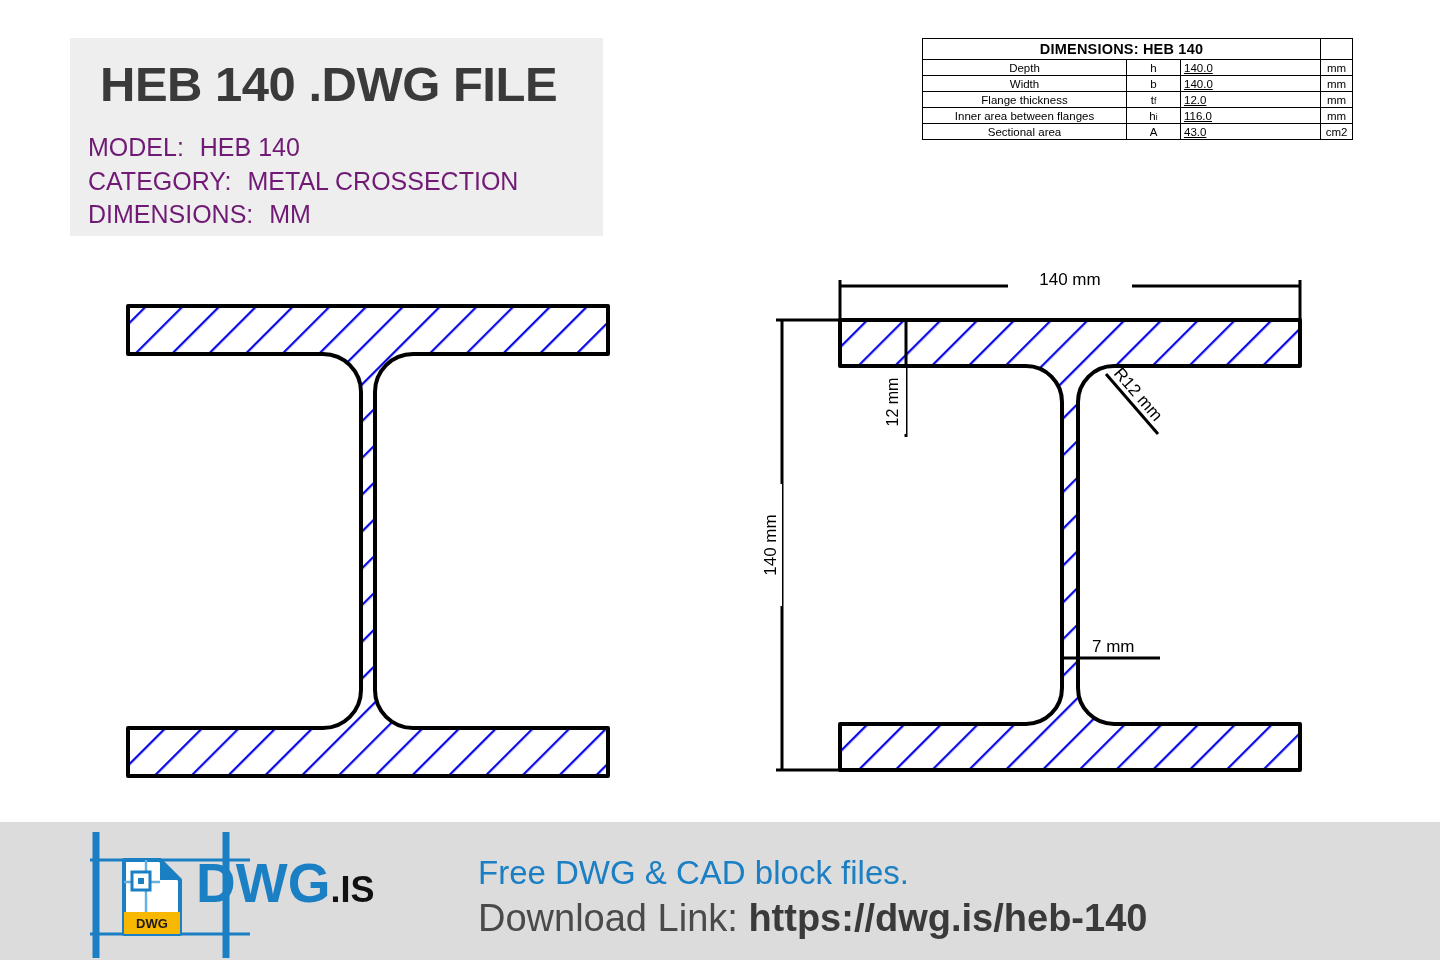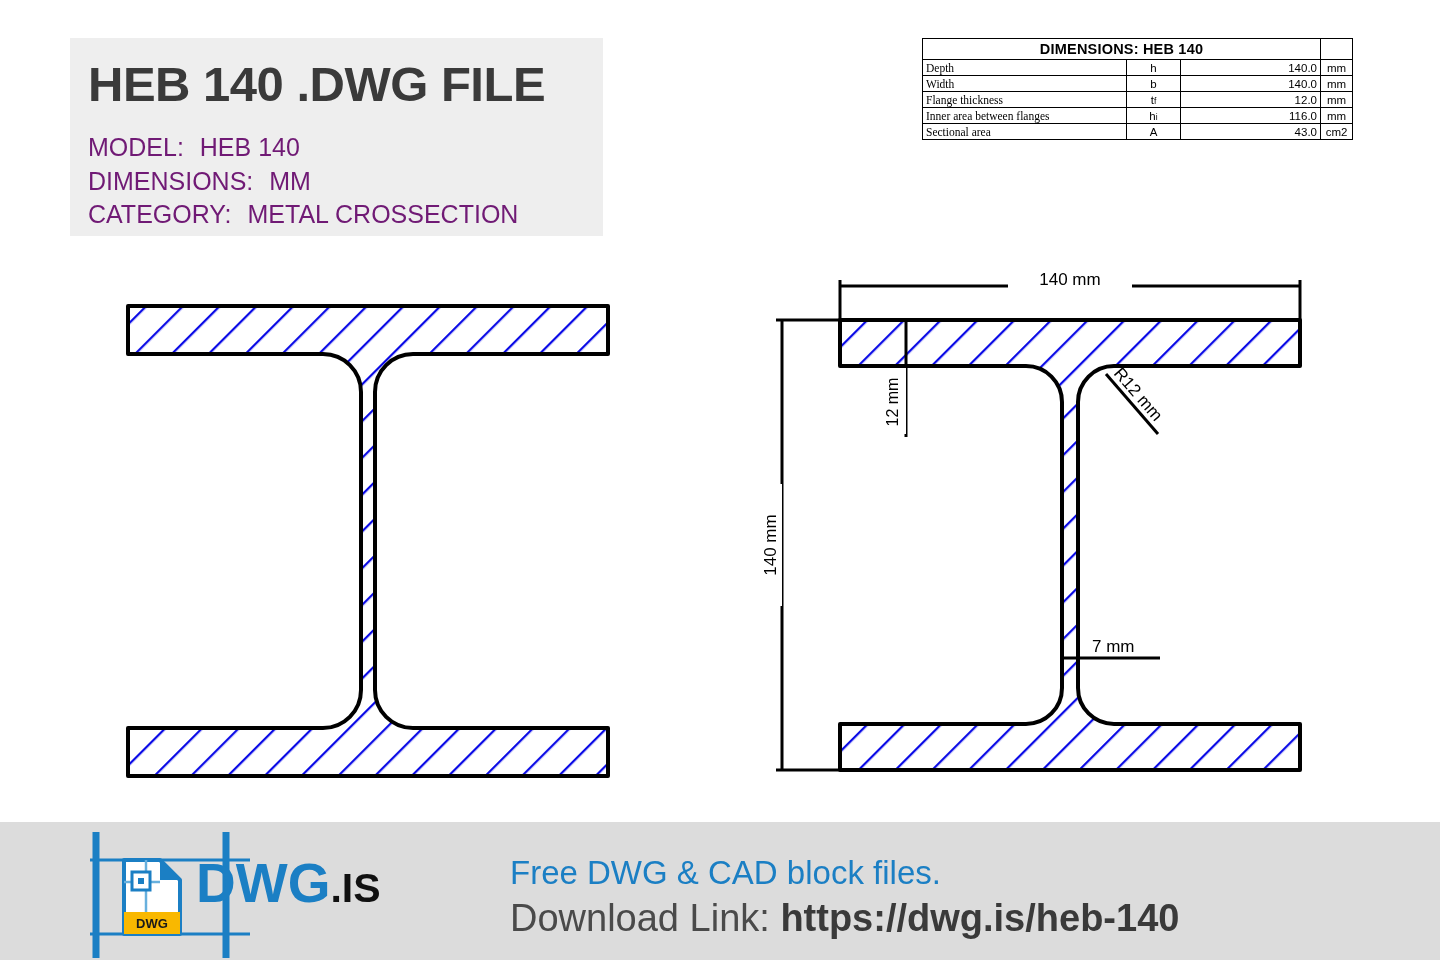--- a/index.html
+++ b/index.html
@@ -13,21 +13,21 @@
 
   
   #title-block{
     position:absolute;left:70px;top:38px;width:533px;height:198px;
     background:#eeeeee;
     box-sizing:border-box;
     padding:22px 0 0 18px;
   }
   #page-title{
     font-size:49px;font-weight:bold;color:#3a3a3a;
-    letter-spacing:-0.5px;line-height:1.0;margin:0 0 22px 0;
+    letter-spacing:-0.5px;line-height:1.0;margin:0 0 22px 12px;
     white-space:nowrap;
   }
   .meta-line{
     font-size:25px;color:#701a75;line-height:1.34;white-space:nowrap;
   }
   .meta-line .mval{margin-left:9px;}
 
   
   #dims-table-wrap{
     position:absolute;left:922px;top:38px;
@@ -41,67 +41,67 @@
     border:1.6px solid #000;
     padding:1px 3px;
     height:16px;
     box-sizing:border-box;
     font-weight:normal;
   }
   table.dims th.thead{
     font-size:14.5px;font-weight:bold;text-align:center;height:21px;
     letter-spacing:0.2px;
   }
-  td.c-label{width:204px;text-align:left;font-family:Liberation Serif, serif;}
+  td.c-label{width:204px;text-align:center;}
   td.c-sym{width:54px;text-align:center;}
-  td.c-val{width:140px;text-align:right;padding-right:5px;}
+  td.c-val{width:140px;padding-right:5px;text-decoration:underline;}
   td.c-unit{width:32px;text-align:center;}
   .sub{font-size:8.5px;vertical-align:baseline;}
 
   
   #profile-plain{position:absolute;left:118px;top:296px;}
   #profile-dim{position:absolute;left:740px;top:262px;}
 
   
   #footer{
     position:absolute;left:0;top:822px;width:1440px;height:138px;
     background:#dcdcdc;
   }
   #logo-zone{position:absolute;left:0;top:0;width:470px;height:138px;}
   #brand-text{
     position:absolute;left:196px;top:34px;
     font-size:55px;font-weight:bold;line-height:1;
     white-space:nowrap;
   }
   #brand-dwg{color:#1b7fc4;}
-  #brand-is{color:#111;font-size:41px;}
+  #brand-is{color:#111;font-size:36px;}
   #footer-copy{
-    position:absolute;left:510px;top:30px;white-space:nowrap;
+    position:absolute;left:478px;top:30px;white-space:nowrap;
   }
   #fc-line1{font-size:33px;color:#1b7fc4;line-height:1.28;}
   #fc-line2{font-size:38px;color:#4a4a4a;line-height:1.28;}
   #fc-url{font-weight:bold;color:#3a3a3a;}
 </style>
 </head>
 <body>
 
 <div id="title-block">
   <div id="page-title">HEB 140 .DWG FILE</div>
 
   <div class="meta-line">
     <span>MODEL:</span>
     <span class="mval">HEB 140</span>
   </div>
   <div class="meta-line">
+    <span>CATEGORY:</span>
+    <span class="mval">METAL CROSSECTION</span>
+  </div>
+  <div class="meta-line">
     <span>DIMENSIONS:</span>
     <span class="mval">MM</span>
-  </div>
-  <div class="meta-line">
-    <span>CATEGORY:</span>
-    <span class="mval">METAL CROSSECTION</span>
   </div>
 </div>
 
 <div id="dims-table-wrap">
   <table class="dims">
     <tbody>
         <tr>
       <th class="thead" colspan="3">DIMENSIONS: HEB 140</th>
       <td class="c-unit"></td>
     </tr>

